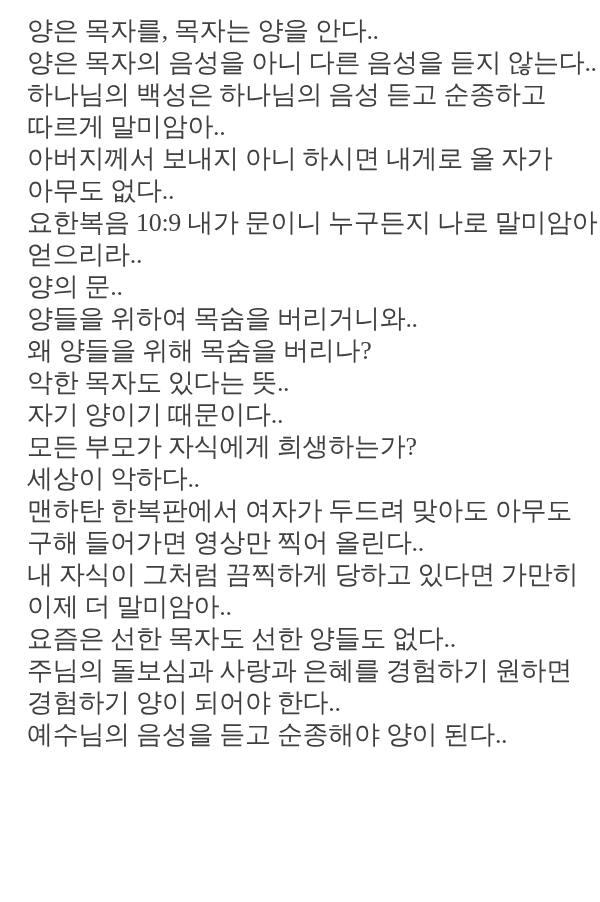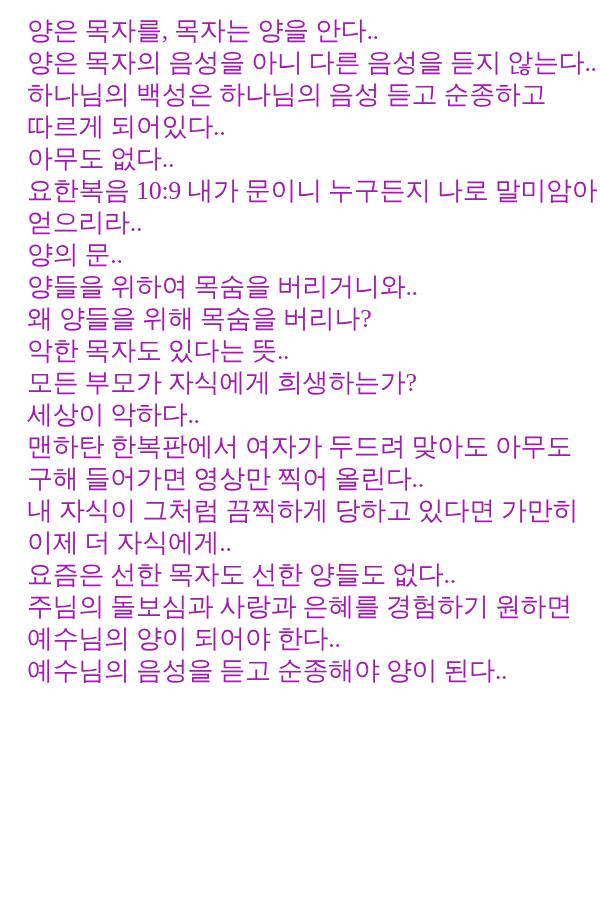--- a/index.html
+++ b/index.html
@@ -16,43 +16,45 @@
     box-sizing: border-box;
     width: 600px;
     height: 902px;
     padding: 15px 8px 0 27px;
     background: #ffffff;
   }
   .line {
     font-family: "Liberation Serif", "DejaVu Serif", serif;
     font-size: 26px;
     line-height: 32px;
-    color: #a21caf;
+    color: #404040;
     white-space: nowrap;
     letter-spacing: -0.3px;
   }
 </style>
 </head>
 <body>
 
 <div class="page">
 <div class="line">양은 목자를, 목자는 양을 안다..</div>
     <div class="line">양은 목자의 음성을 아니 다른 음성을 듣지 않는다..</div>
     <div class="line">하나님의 백성은 하나님의 음성 듣고 순종하고</div>
-    <div class="line">따르게 되어있다..</div>
+    <div class="line">따르게 말미암아..</div>
+    <div class="line">아버지께서 보내지 아니 하시면 내게로 올 자가</div>
     <div class="line">아무도 없다..</div>
     <div class="line">요한복음 10:9 내가 문이니 누구든지 나로 말미암아</div>
     <div class="line">얻으리라..</div>
     <div class="line">양의 문..</div>
     <div class="line">양들을 위하여 목숨을 버리거니와..</div>
     <div class="line">왜 양들을 위해 목숨을 버리나?</div>
     <div class="line">악한 목자도 있다는 뜻..</div>
+    <div class="line">자기 양이기 때문이다..</div>
     <div class="line">모든 부모가 자식에게 희생하는가?</div>
     <div class="line">세상이 악하다..</div>
     <div class="line">맨하탄 한복판에서 여자가 두드려 맞아도 아무도</div>
     <div class="line">구해 들어가면 영상만 찍어 올린다..</div>
     <div class="line">내 자식이 그처럼 끔찍하게 당하고 있다면 가만히</div>
-    <div class="line">이제 더 자식에게..</div>
+    <div class="line">이제 더 말미암아..</div>
     <div class="line">요즘은 선한 목자도 선한 양들도 없다..</div>
     <div class="line">주님의 돌보심과 사랑과 은혜를 경험하기 원하면</div>
-    <div class="line">예수님의 양이 되어야 한다..</div>
+    <div class="line">경험하기 양이 되어야 한다..</div>
     <div class="line">예수님의 음성을 듣고 순종해야 양이 된다..</div>
   </div>
 
 </body></html>

